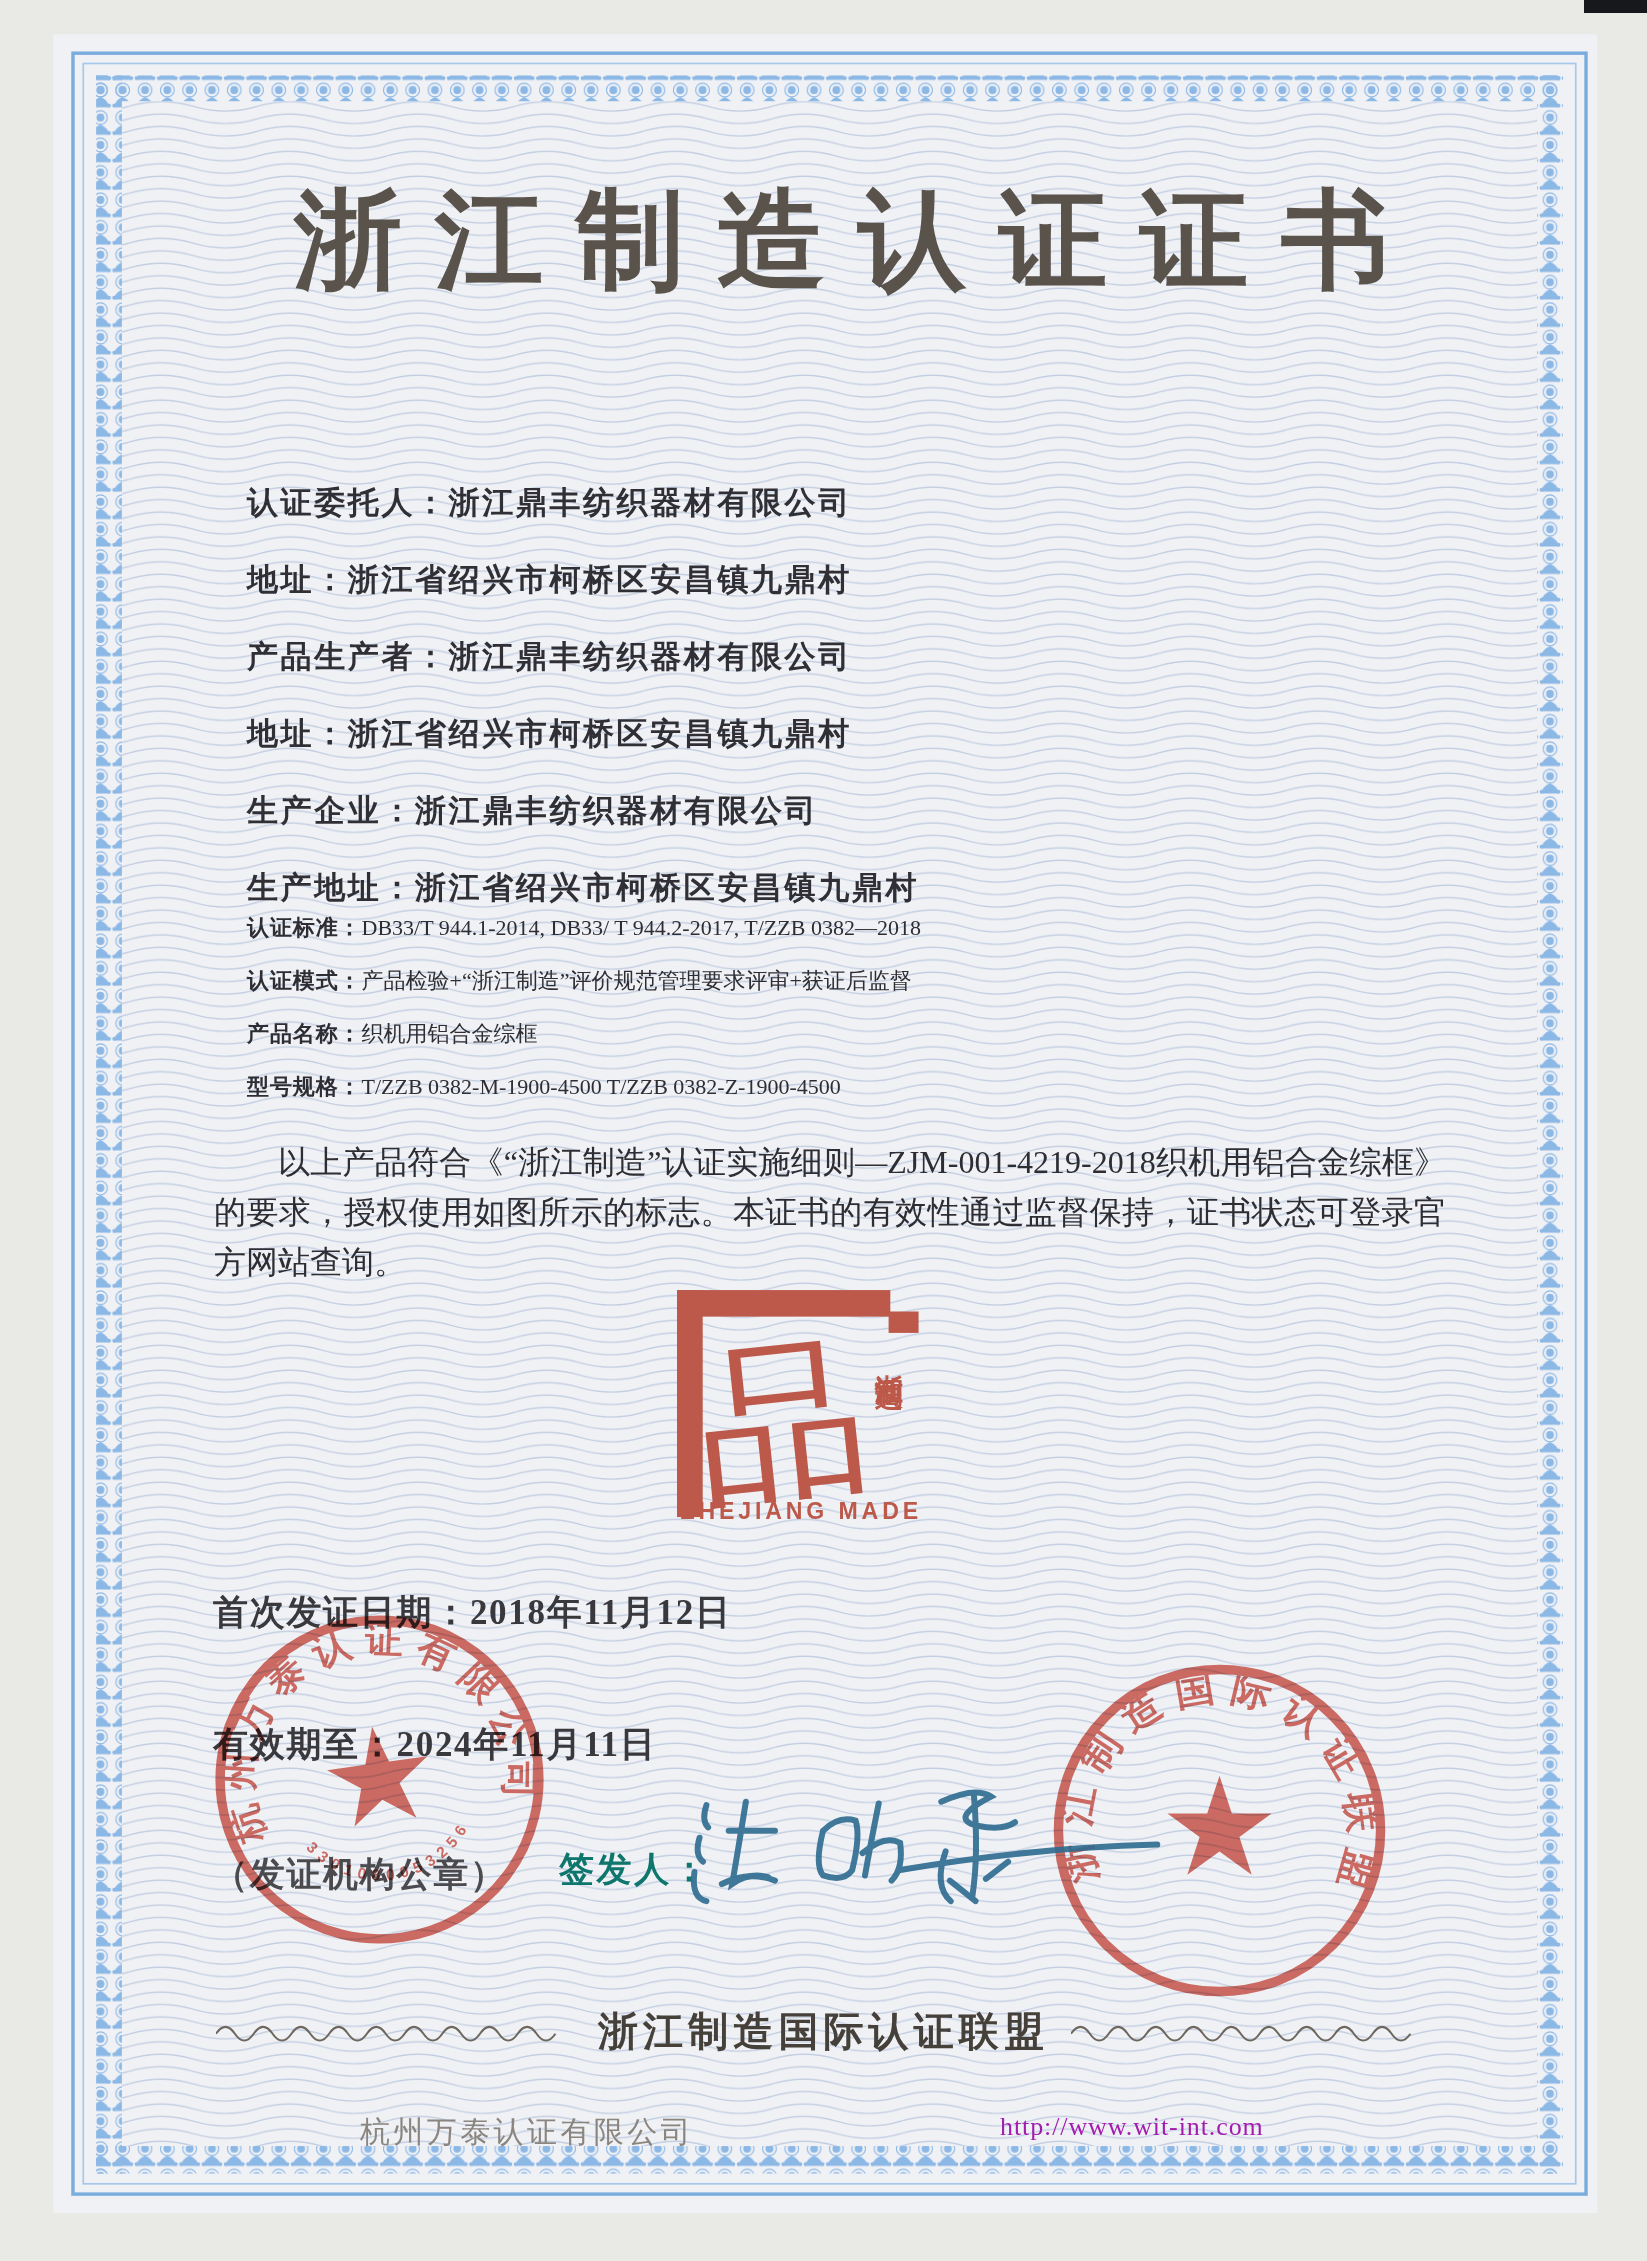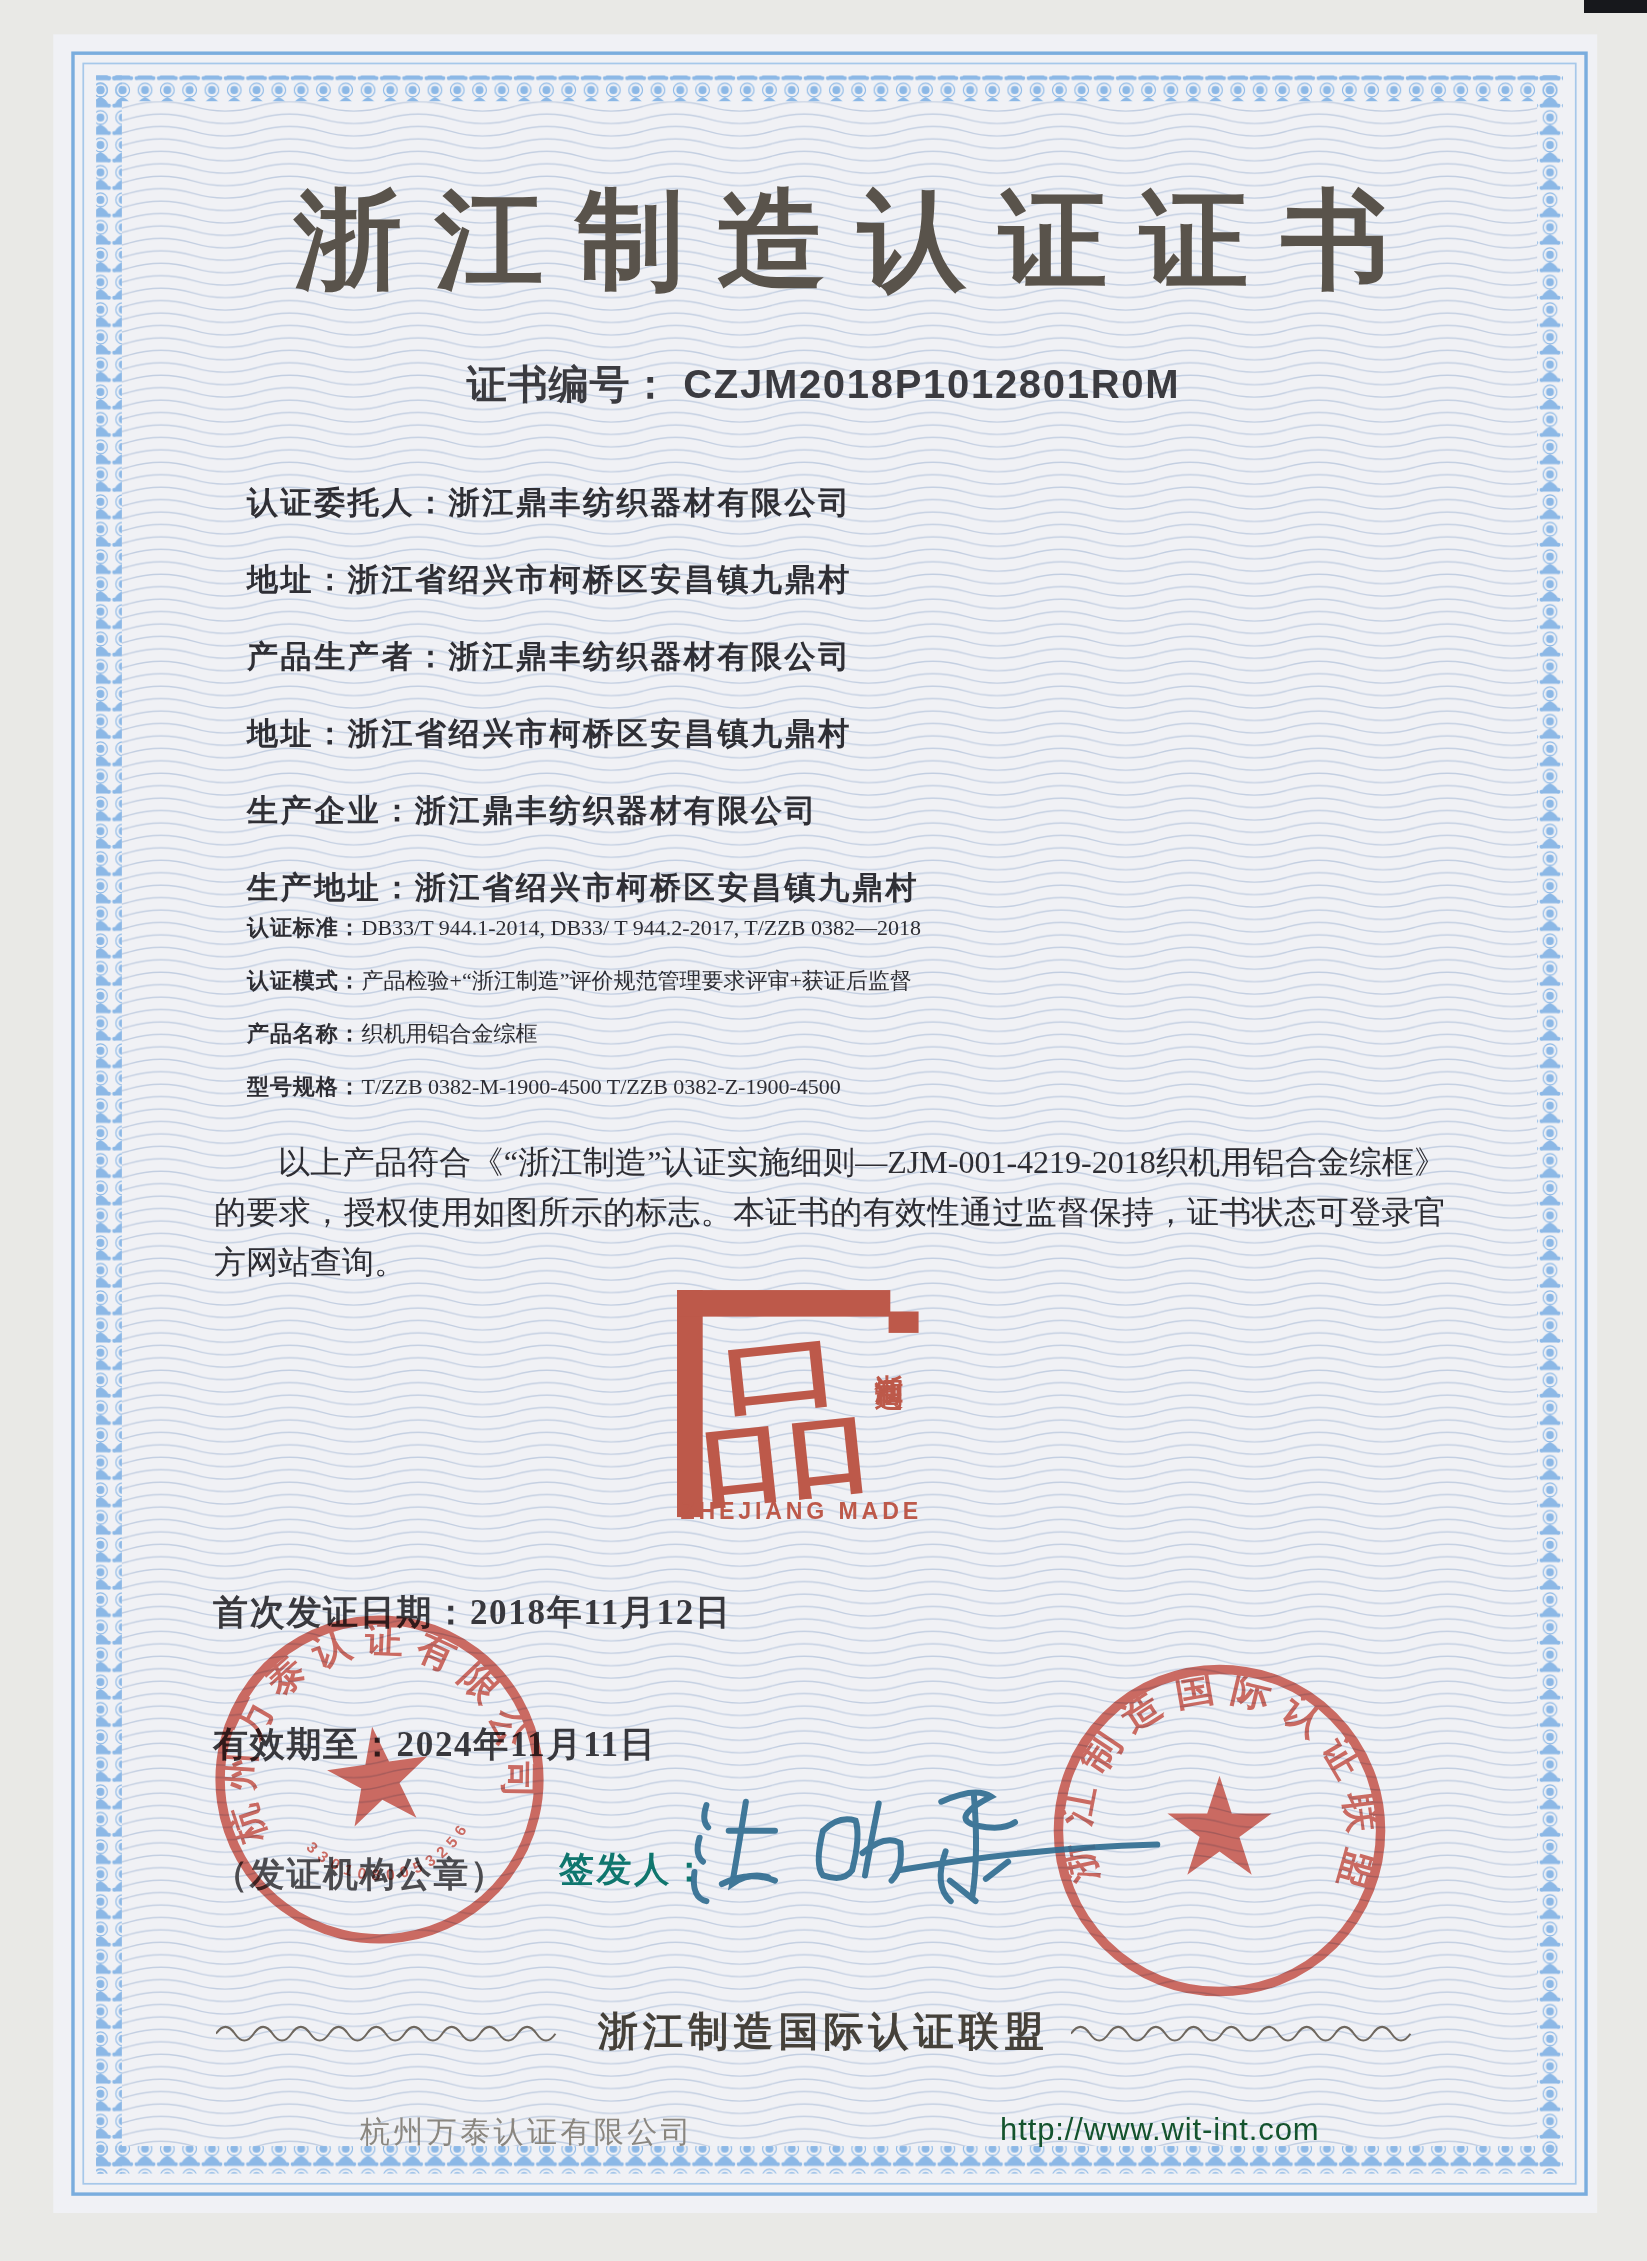--- a/index.html
+++ b/index.html
@@ -23,22 +23,22 @@
   .dline{position:absolute;left:213px;font-size:35px;font-family:"Liberation Serif","DejaVu Serif",serif;
          font-weight:bold;letter-spacing:1.7px;white-space:nowrap;}
   .signer{position:absolute;left:559px;top:1846px;font-size:35px;font-family:"Liberation Serif","DejaVu Serif",serif;
           font-weight:bold;color:#0f766e;letter-spacing:2.6px;}
   .stamp{position:absolute;mix-blend-mode:multiply;opacity:.85;}
   .sig-svg{position:absolute;left:682px;top:1764px;z-index:6;}
   .band{position:absolute;left:0;right:0;top:2004px;display:flex;align-items:center;justify-content:center;gap:22px;}
   .band-title{font-size:40px;font-weight:bold;letter-spacing:5.1px;color:#45413a;}
   .footer-issuer{position:absolute;left:360px;top:2112px;font-size:30px;letter-spacing:3.4px;color:#8a867f;
                  font-family:"Liberation Serif","DejaVu Serif",serif;}
-  .footer-url{position:absolute;left:1000px;top:2112px;font-size:31px;letter-spacing:0.9px;color:#14532d;
-              font-family:Liberation Sans, sans-serif;}
+  .footer-url{position:absolute;left:1000px;top:2112px;font-size:26px;letter-spacing:0.9px;color:#a21caf;
+              font-family:Liberation Serif, serif;}
   .sr{position:absolute;width:0.9px;height:0.9px;overflow:hidden;opacity:0;}
 </style>
 </head>
 <body>
 
 <div class="page">
 
   <div class="scan-edge"></div>
 
   <svg class="bg-svg" width="1647" height="2261" viewBox="0 0 1920 2636">
@@ -61,23 +61,20 @@
     <rect x="97" y="74" width="1740" height="2472" fill="none" stroke="#a6c8ea" stroke-width="2"></rect>
     <rect x="142" y="118" width="1650" height="2384" fill="url(#wav)"></rect>
     <rect x="112" y="88" width="1710" height="30" fill="url(#orn)"></rect>
     <rect x="112" y="2502" width="1710" height="32" fill="url(#orn)"></rect>
     <rect x="112" y="88" width="30" height="2446" fill="url(#orn)"></rect>
     <rect x="1792" y="88" width="30" height="2446" fill="url(#orn)"></rect>
   </svg>
 
   <div class="abs title">浙江制造认证证书</div>
 
-  <div class="abs certno">
-    <span>证书编号：</span><span class="num">CZJM2018P1012801R0M</span>
-  </div>
 
   <div class="abs fields">
     <div class="frow"><span>认证委托人：</span><span>浙江鼎丰纺织器材有限公司</span></div>
     <div class="frow"><span>地址：</span><span>浙江省绍兴市柯桥区安昌镇九鼎村</span></div>
     <div class="frow"><span>产品生产者：</span><span>浙江鼎丰纺织器材有限公司</span></div>
     <div class="frow"><span>地址：</span><span>浙江省绍兴市柯桥区安昌镇九鼎村</span></div>
     <div class="frow"><span>生产企业：</span><span>浙江鼎丰纺织器材有限公司</span></div>
     <div class="frow"><span>生产地址：</span><span>浙江省绍兴市柯桥区安昌镇九鼎村</span></div>
   </div>
 

